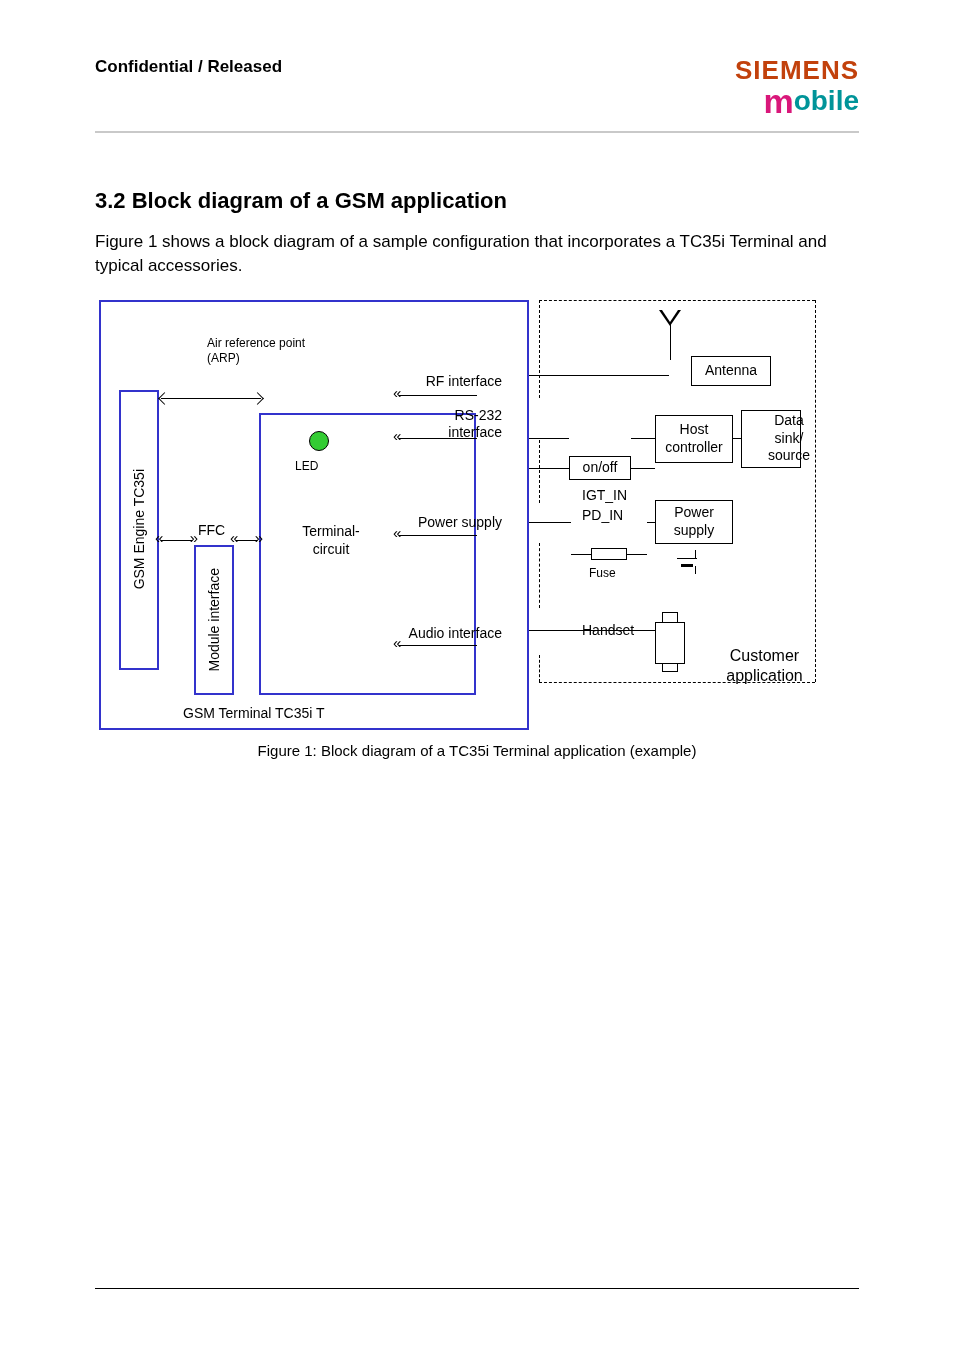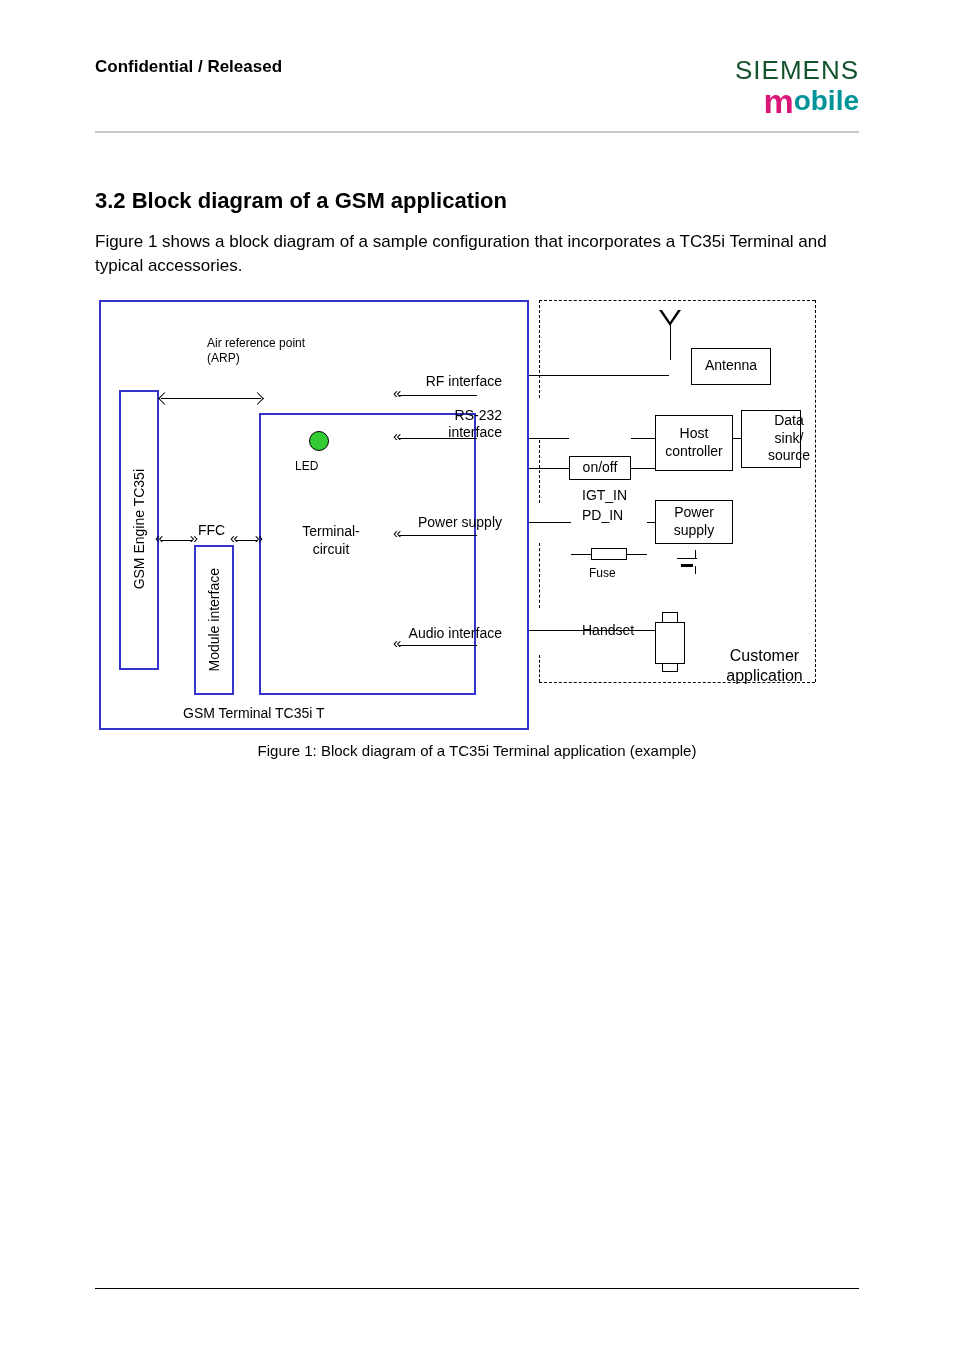--- a/index.html
+++ b/index.html
@@ -26,24 +26,24 @@
     font-size: 17px;
     line-height: 1.45;
   }
   .hr {
     margin-top: 10px;
     height: 2px;
     background: #c9c9c9;
   }
   .logo-siemens {
     font-family: Arial, sans-serif;
-    font-weight: 400;
+    font-weight: 700;
     font-size: 26px;
     letter-spacing: 1px;
-    color: #14532d;
+    color: #c2410c;
     text-align: right;
   }
   .logo-mobile {
     text-align: right;
     font-size: 28px;
     font-weight: bold;
     color: #009499;
     margin-top: -4px;
   }
   .logo-mobile .m {
@@ -230,22 +230,22 @@
     border: 1.5px solid #000;
     background: #fff;
     font-size: 14px;
     display: flex;
     align-items: center;
     justify-content: center;
     text-align: center;
     line-height: 1.25;
     padding: 2px;
   }
-  .antenna-box { left: 592px; top: 48px;  width: 80px; height: 37px; }
-  .host-box    { left: 556px; top: 115px; width: 78px; height: 56px; }
+  .antenna-box { left: 592px; top: 56px;  width: 80px; height: 30px; }
+  .host-box    { left: 556px; top: 115px; width: 78px; height: 48px; }
   .data-box    { left: 642px; top: 110px; width: 60px; height: 58px; padding-left: 38px; }
   .power-box   { left: 556px; top: 200px; width: 78px; height: 44px; }
   .onoff-box   { left: 470px; top: 156px; width: 62px; height: 24px; }
 
   .cust-label {
     position: absolute;
     left: 618px; top: 346px;
     font-size: 16px;
     text-align: center;
     width: 95px;

